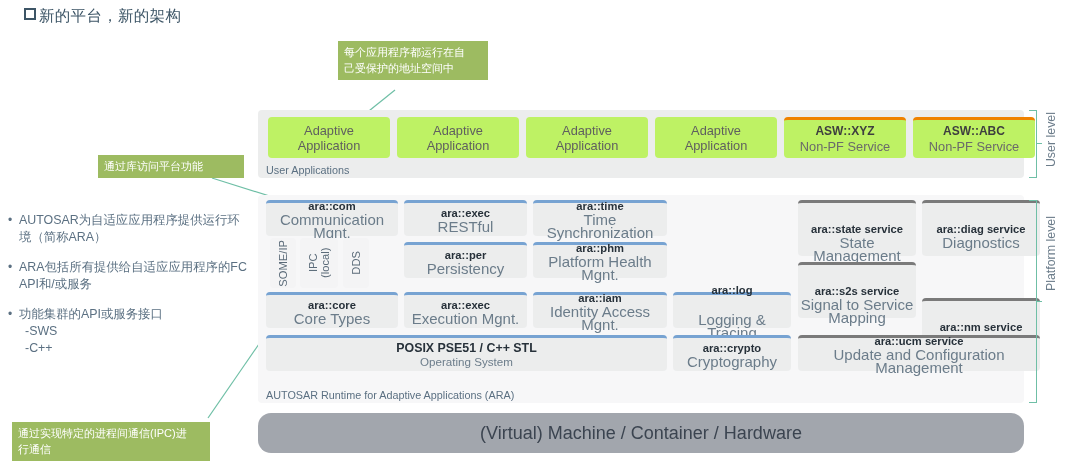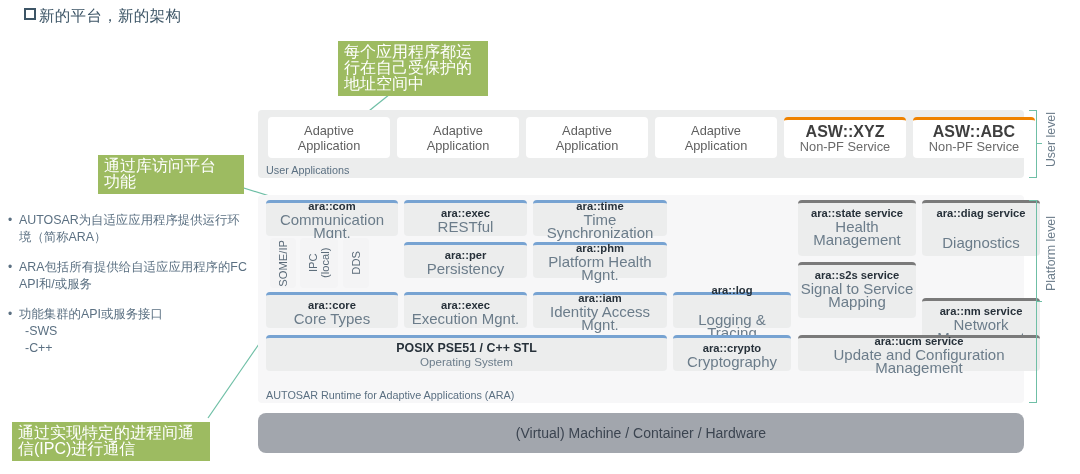--- a/index.html
+++ b/index.html
@@ -54,21 +54,21 @@
     line-height: 17px;
   }
   .bullet-text { flex: 1 1 auto; }
   .sub-line { display: block; padding-left: 6px; }
 
   
   .callout {
     position: absolute;
     background: #9dbb61;
     color: #ffffff;
-    font-size: 16px;
+    font-size: 11px;
     line-height: 16px;
     padding: 3px 16px 4px 6px;
     box-sizing: border-box;
   }
   #callout-apps { left: 338px; top: 41px; width: 150px; }
   #callout-lib  { left: 98px;  top: 155px; width: 146px; }
   #callout-ipc  { left: 12px;  top: 422px; width: 198px; }
 
   .leader { position: absolute; overflow: visible; pointer-events: none; }
 
@@ -83,37 +83,37 @@
   .user-apps-label {
     position: absolute;
     left: 8px; bottom: 2px;
     font-size: 10.8px;
     color: #5b7082;
   }
   .app-box {
     position: absolute;
     top: 7px;
     height: 41px;
-    background: #ffffff;
+    background: #bef264;
     border-radius: 4px;
     display: flex;
     flex-direction: column;
     align-items: center;
     justify-content: center;
     font-size: 12.8px;
     color: #5f5f5f;
     line-height: 15px;
     text-align: center;
     box-sizing: border-box;
   }
   .app-box.asw {
     border-top: 3px solid #ef8200;
     color: #6a6a6a;
   }
-  .app-box.asw .ttl { font-weight: bold; color: #3f3f3f; font-size: 16px; }
+  .app-box.asw .ttl { font-weight: bold; color: #3f3f3f; font-size: 12px; }
 
   .platform-panel {
     position: absolute;
     left: 258px; top: 195px;
     width: 766px; height: 208px;
     background: #f7f7f8;
     border-radius: 4px;
   }
   .platform-label {
     position: absolute;
@@ -145,21 +145,21 @@
   .fc .sub {
     font-size: 15px;
     color: #6b7c8a;
     line-height: 13px;
   }
   .fc.svc { border-top: 3px solid #7a7a7a; }
   .fc.svc .ttl { color: #27313a; }
 
   .fc.top-align {
     justify-content: flex-start;
-    padding-top: 4px;
+    padding-top: 20px;
   }
 
   .bus {
     position: absolute;
     background: #f4f4f5;
     border-radius: 4px;
     display: flex;
     align-items: center;
     justify-content: center;
     box-sizing: border-box;
@@ -171,26 +171,26 @@
     color: #5b6b79;
     line-height: 12px;
     text-align: center;
   }
 
   .hw-bar {
     position: absolute;
     left: 258px; top: 413px;
     width: 766px; height: 40px;
     background: #a2a6ad;
-    border-radius: 8px;
+    border-radius: 13px;
     display: flex;
     align-items: center;
     justify-content: center;
     color: #3b4450;
-    font-size: 14px;
+    font-size: 18px;
   }
 
   
   .bracket {
     position: absolute;
     border: 1.4px solid #6fbfa6;
     border-left: none;
     width: 8px;
     box-sizing: border-box;
   }
@@ -334,23 +334,23 @@
     <span class="ttl" style="font-size:12.4px;">POSIX PSE51 / C++ STL</span>
     <span class="sub" style="font-size:11.6px;">Operating System</span>
   </div>
   <div class="fc" style="left:415px; top:140px; width:118px; height:36px;">
     <span class="ttl">ara::crypto</span>
     <span class="sub">Cryptography</span>
   </div>
 
   <div class="fc svc top-align" style="left:540px; top:5px; width:118px; height:56px;">
     <span class="ttl">ara::state service</span>
-    <span class="sub">Health Management</span>
-  </div>
-  <div class="fc svc top-align" style="left:664px; top:5px; width:118px; height:56px;gap:16px;">
+    <span class="sub">State Management</span>
+  </div>
+  <div class="fc svc top-align" style="left:664px; top:5px; width:118px; height:56px;">
     <span class="ttl">ara::diag service</span>
     <span class="sub">Diagnostics</span>
   </div>
   <div class="fc svc top-align" style="left:540px; top:67px; width:118px; height:56px;">
     <span class="ttl">ara::s2s service</span>
     <span class="sub">Signal to Service Mapping</span>
   </div>
   <div class="fc svc top-align" style="left:664px; top:67px; width:118px; height:56px;margin-top:36px;">
     <span class="ttl">ara::nm service</span>
     <span class="sub">Network Management</span>

